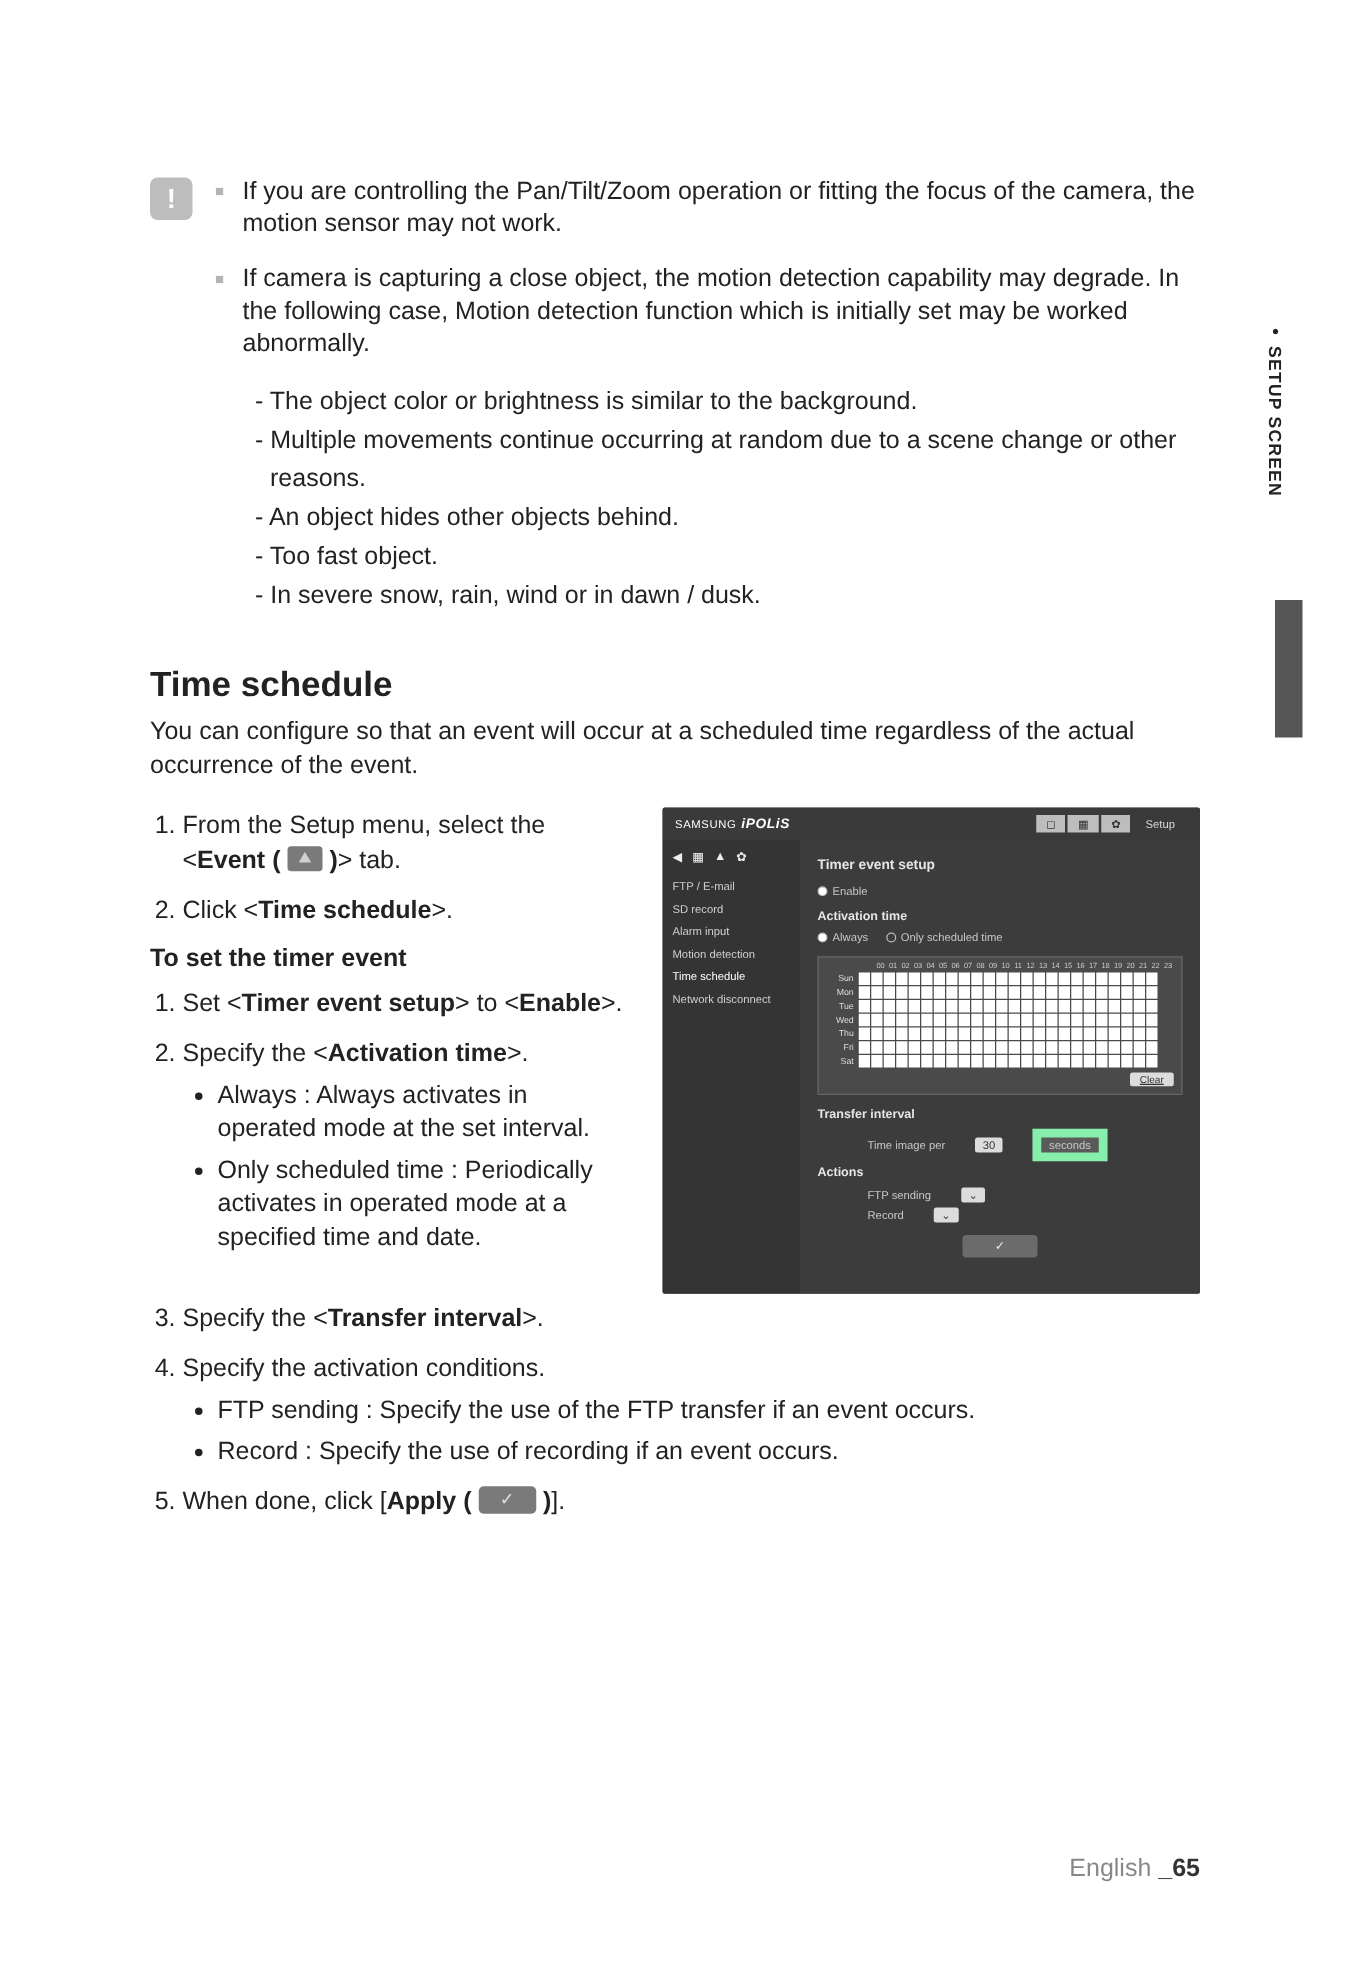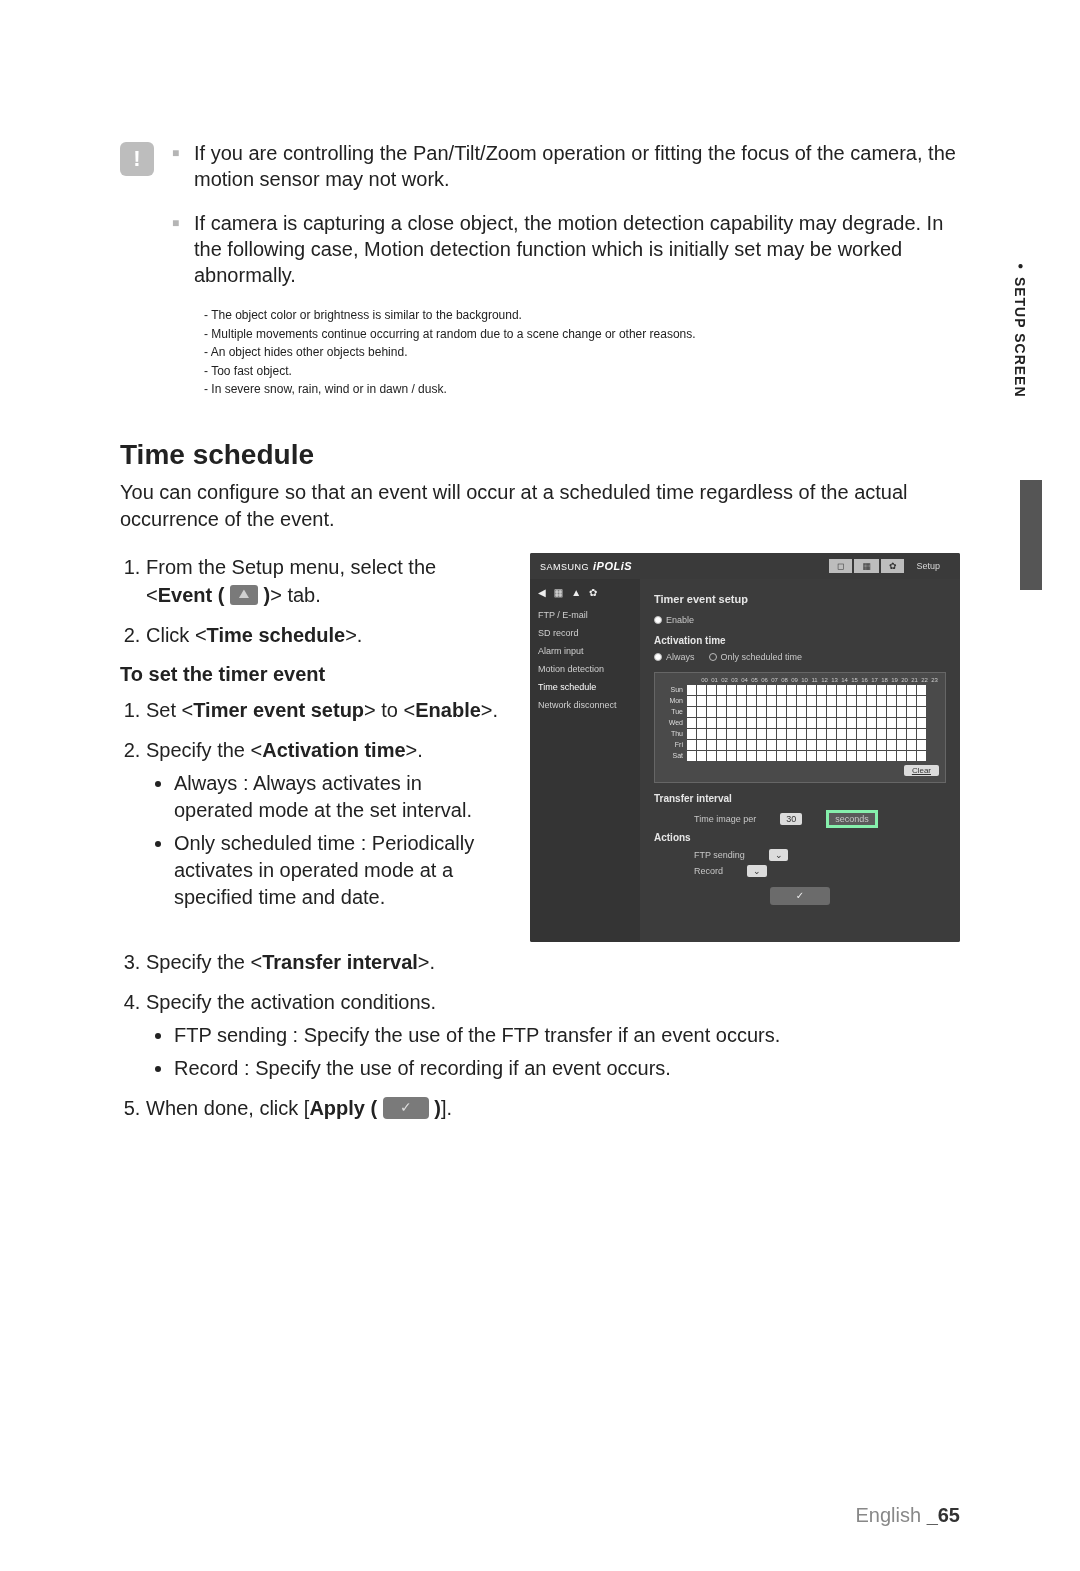--- a/index.html
+++ b/index.html
@@ -35,21 +35,21 @@
   .note-row { display: flex; align-items: flex-start; gap: 18px; margin-bottom: 18px; }
   .note-icon {
     width: 34px; height: 34px; border-radius: 6px; background: #bdbdbd;
     display: flex; align-items: center; justify-content: center;
     color: #fff; font-weight: 700; font-size: 22px; flex: 0 0 34px;
     margin-top: 2px;
   }
   .note-block .note-item { display: flex; gap: 12px; margin-bottom: 18px; font-size: 20px; line-height: 1.3; }
   .note-block .note-item .sq { color: #b5b5b5; font-size: 12px; margin-top: 6px; flex: 0 0 10px; }
   .sublist { margin-left: 32px; }
-  .sublist li { font-size: 12px; line-height: 1.55; list-style: none; text-indent: -12px; padding-left: 12px; }
+  .sublist li { font-size: 20px; line-height: 1.55; list-style: none; text-indent: -12px; padding-left: 12px; }
   .sublist li::before { content: "- "; }
 
   h2 { font-size: 28px; font-weight: 700; margin: 40px 0 8px 0; }
   .intro { font-size: 20px; line-height: 1.35; margin-bottom: 20px; }
 
   .two-col { display: flex; gap: 30px; align-items: flex-start; }
   .two-col .left { flex: 1 1 0; }
   .two-col .right { flex: 0 0 430px; }
 
   ol { list-style-position: outside; padding-left: 26px; }
@@ -57,21 +57,21 @@
   .bullets { list-style: disc; padding-left: 28px; margin-top: 6px; }
   .bullets li { font-size: 20px; line-height: 1.35; margin-bottom: 6px; }
 
   .sub-h { font-size: 20px; font-weight: 700; margin: 14px 0 10px 0; }
 
   .eventicon { display: inline-block; width: 28px; height: 20px; background: #7a7a7a; border-radius: 3px; vertical-align: -3px; position: relative; }
   .eventicon::after { content: ""; position: absolute; left: 50%; top: 50%; width: 10px; height: 10px; background: #d0d0d0; transform: translate(-50%,-55%); clip-path: polygon(50% 0, 100% 85%, 0 85%); }
   .applyicon { display: inline-block; width: 46px; height: 22px; background: #7a7a7a; border-radius: 4px; vertical-align: -4px; position: relative; }
   .applyicon::after { content: "✓"; position: absolute; left: 50%; top: 50%; transform: translate(-50%,-52%); color: #ddd; font-size: 14px; }
 
-  .footer { position: absolute; bottom: 44px; right: 120px; font-size: 20px; color: #888; }
+  .footer { position: absolute; bottom: 64px; right: 120px; font-size: 20px; color: #888; }
   .footer b { color: #333; }
 
   
   .shot { width: 430px; height: 389px; background: #3c3c3c; border-radius: 2px; color: #c7c7c7; font-size: 10px; overflow: hidden; }
   .shot-top { display: flex; align-items: center; gap: 10px; padding: 6px 10px; background: #3a3a3a; }
   .shot-top .logo { color: #fff; font-weight: 700; font-size: 11px; font-style: italic; letter-spacing: 0.5px; }
   .shot-top .logo .brand { font-weight: 400; font-style: normal; margin-right: 4px; font-size: 9px; }
   .shot-top .tabs { display: flex; gap: 2px; margin-left: auto; }
   .shot-top .tab { background: #bdbdbd; color: #333; font-size: 9px; padding: 2px 8px; }
   .shot-top .tab.wide { background: transparent; color: #d8d8d8; padding: 2px 10px; }
@@ -89,21 +89,21 @@
   .shot-grid { background: #4a4a4a; border: 1px solid #666; padding: 4px 6px 6px; margin-bottom: 10px; }
   .shot-grid .hours { display: flex; gap: 1px; font-size: 6px; color: #ccc; margin-bottom: 2px; justify-content: flex-end; }
   .shot-grid .hours span { width: 9px; text-align: center; }
   .shot-grid .row { display: flex; align-items: center; gap: 4px; margin-bottom: 1px; }
   .shot-grid .row .d { width: 22px; font-size: 7px; color: #ddd; text-align: right; }
   .shot-grid .row .cells { display: flex; gap: 1px; }
   .shot-grid .row .cells i { width: 9px; height: 10px; background: #fff; display: block; }
   .shot-grid .btn-clear { display: block; margin-left: auto; margin-top: 4px; background: #dcdcdc; color: #333; border-radius: 2px; padding: 1px 8px; font-size: 8px; width: fit-content; text-decoration: underline; }
   .shot-mini { display: flex; align-items: center; gap: 24px; font-size: 9px; margin: 4px 0 4px 40px; }
   .shot-mini .sel { background: #dcdcdc; color: #333; padding: 1px 6px; border-radius: 2px; min-width: 18px; text-align: right; }
-  .shot-mini .drop { background: #5a5a5a; border: 3px solid #86efac; padding: 1px 6px; min-width: 50px; }
+  .shot-mini .drop { background: #5a5a5a; border: 7px solid #86efac; padding: 1px 6px; min-width: 50px; }
   .shot-apply { margin: 10px auto 0; width: 60px; height: 18px; background: #6b6b6b; border-radius: 3px; display: flex; align-items: center; justify-content: center; color: #eee; font-size: 10px; }
 </style>
 </head>
 <body>
 
 <div class="side-tab">
   <span class="dot">●</span>
   <span>SETUP SCREEN</span>
 </div>
 <div class="side-thumb"></div>

